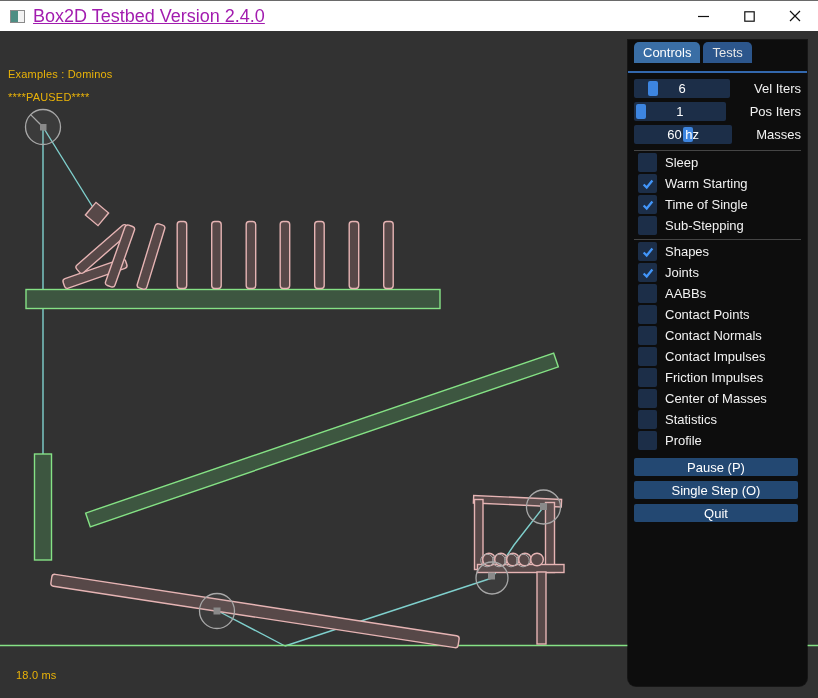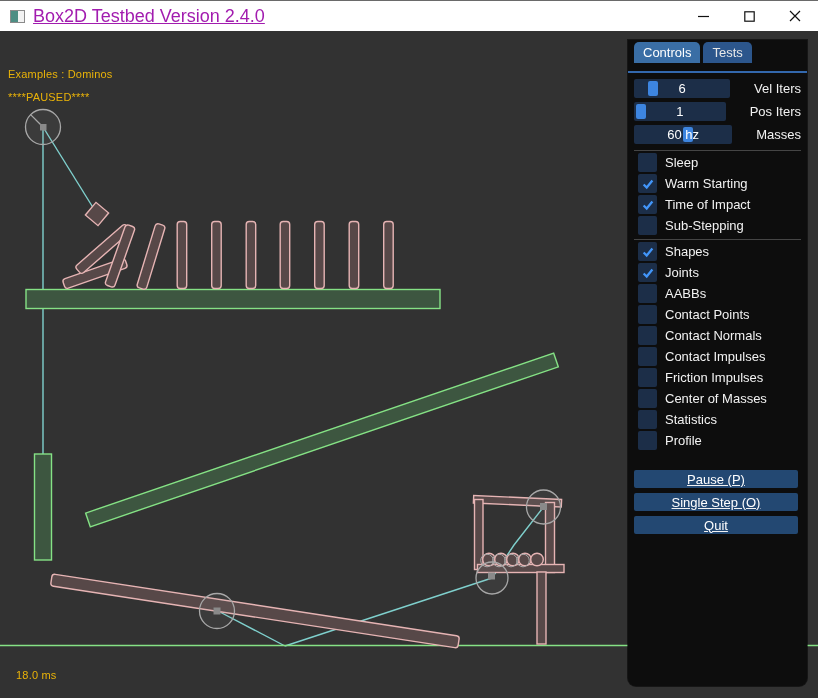--- a/index.html
+++ b/index.html
@@ -56,21 +56,21 @@
   .sep{height:1px;background:#454545;}
   .sep1{margin:6px 0 0 0;}
   .sep2{margin:4px 0 0 0;}
   
   .cbrow{display:flex;align-items:center;height:19px;margin:2px 4px;}
   .cbbox{width:19px;height:19px;background:#1c2e48;border-radius:2px;display:flex;align-items:center;justify-content:center;}
   .cbbox svg{display:none;}
   .cbbox.checked svg{display:block;}
   .cblabel{margin-left:8px;}
   
-  .btns{margin-top:20px;text-decoration:underline;}
+  .btns{margin-top:8px;}
   .pbtn{width:164px;height:18px;margin-bottom:5px;background:#234872;border-radius:2px;
     display:flex;align-items:center;justify-content:center;color:#fff;font-size:13px;}
 </style>
 </head>
 <body>
 
 <div class="titlebar">
   <span class="app-icon"></span>
   <span class="title-text">Box2D Testbed Version 2.4.0</span>
   <div class="win-controls">
@@ -212,21 +212,21 @@
             </svg>
           </span>
         <span class="cblabel">Warm Starting</span>
       </div>
       <div class="cbrow">
         <span class="cbbox checked">
             <svg width="14" height="14" viewBox="0 0 16 16">
               <polyline points="3,8.5 6.5,12 13,4" fill="none" stroke="#4296fa" stroke-width="2.6"></polyline>
             </svg>
           </span>
-        <span class="cblabel">Time of Impact</span>
+        <span class="cblabel">Time of Single</span>
       </div>
       <div class="cbrow">
         <span class="cbbox"></span>
         <span class="cblabel">Sub-Stepping</span>
       </div>
 
       <div class="sep sep2"></div>
 
       <div class="cbrow">
         <span class="cbbox checked">

